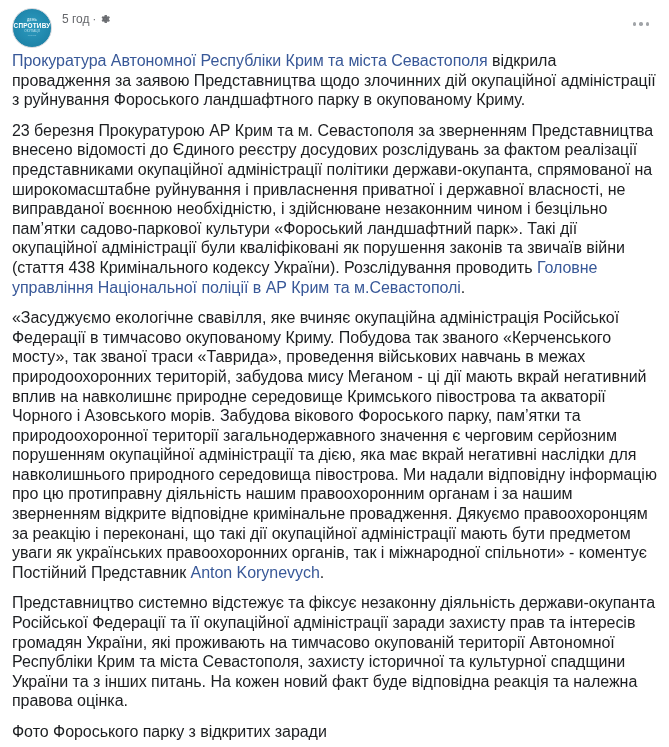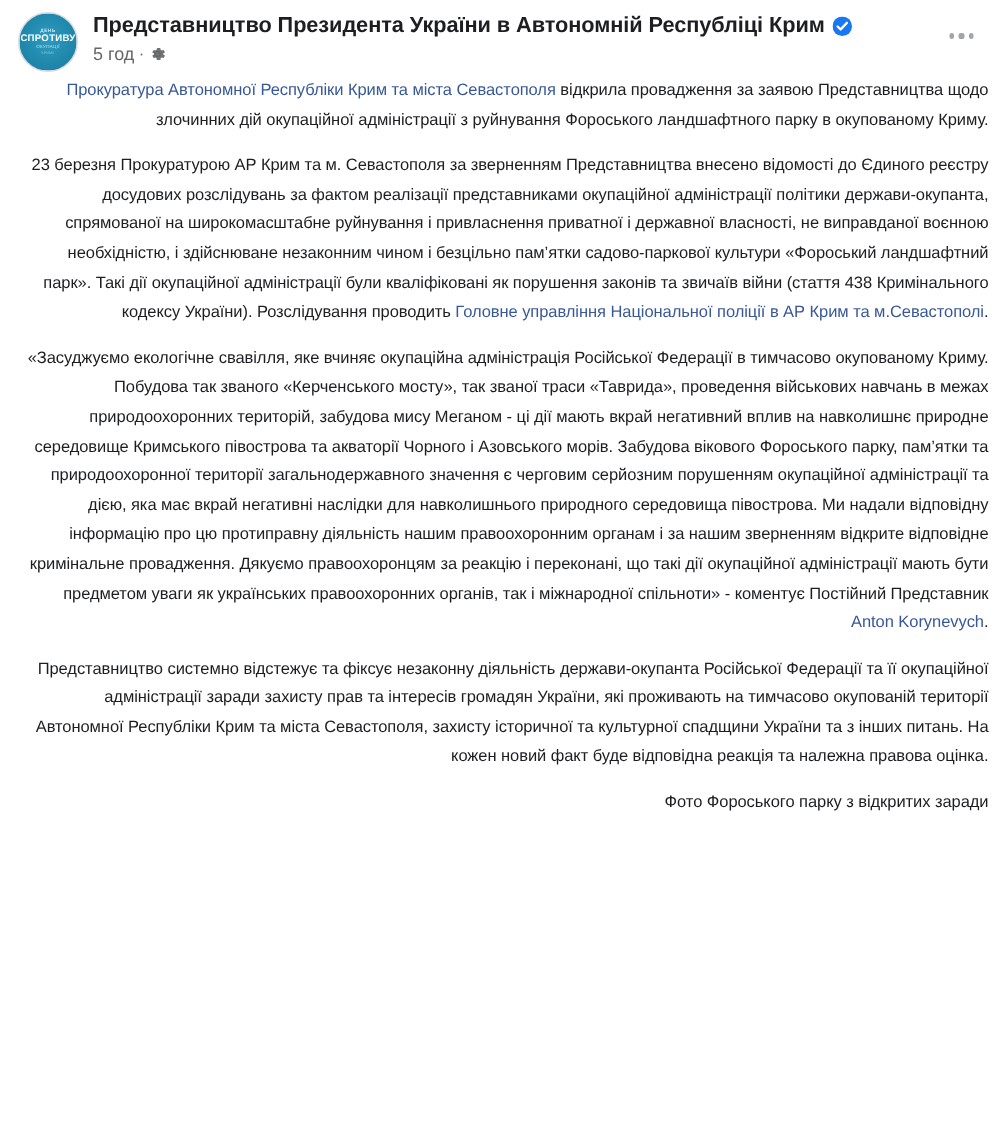--- a/index.html
+++ b/index.html
@@ -138,25 +138,24 @@
     width: 3.4px;
     height: 3.4px;
     border-radius: 50%;
     background: #a1a4a8;
   }
 
   
   .post-body {
     padding: 3px 10px 0 12px;
     box-sizing: border-box;
-    font-size: 11px;
+    font-size: 16px;
     line-height: 19.6px;
     color: #1c1e21;
     letter-spacing: -0.04px;
-    text-align: right;
   }
   .post-body p {
     margin: 0 0 11px 0;
     word-wrap: break-word;
   }
   .post-body p:last-child { margin-bottom: 0; }
   a.flink {
     color: #385898;
     text-decoration: none;
     cursor: pointer;
@@ -170,29 +169,20 @@
   <div class="post-header">
 
     <div class="avatar">
       <div class="av-l1">ДЕНЬ</div>
       <div class="av-l2">СПРОТИВУ</div>
       <div class="av-l3">ОКУПАЦІЇ</div>
       <div class="av-l4">КРИМУ</div>
     </div>
 
     <div class="header-text">
-      <div class="page-name-row">
-        <span class="page-name">Представництво Президента України в Автономній Республіці Крим</span>
-        <span class="verified-badge">
-          <svg width="13" height="13" viewBox="0 0 16 16" aria-hidden="true">
-            <circle cx="8" cy="8" r="8" fill="#1877f2"></circle>
-            <path d="M4.2 8.2 L6.7 10.6 L11.8 5.2" fill="none" stroke="#ffffff" stroke-width="1.9" stroke-linecap="round" stroke-linejoin="round"></path>
-          </svg>
-        </span>
-      </div>
       <div class="meta-row">
         <span class="meta-time">5 год</span>
         <span class="meta-dot">·</span>
         <span class="audience-icon">
           <svg width="12" height="12" viewBox="0 0 16 16" aria-hidden="true">
             <path fill="#65676b" d="M8 5.1A2.9 2.9 0 1 0 8 10.9 2.9 2.9 0 0 0 8 5.1zm0 4.4A1.5 1.5 0 1 1 8 6.5a1.5 1.5 0 0 1 0 3z"></path>
             <path fill="#65676b" d="M14.3 9.2l-1.1-.6a5.4 5.4 0 0 0 0-1.2l1.1-.6a.5.5 0 0 0 .2-.6l-.9-1.6a.5.5 0 0 0-.6-.2l-1.2.4a5.3 5.3 0 0 0-1-.6l-.2-1.2a.5.5 0 0 0-.5-.4H7.9a.5.5 0 0 0-.5.4l-.2 1.2a5.3 5.3 0 0 0-1 .6l-1.2-.4a.5.5 0 0 0-.6.2l-.9 1.6a.5.5 0 0 0 .2.6l1.1.6a5.4 5.4 0 0 0 0 1.2l-1.1.6a.5.5 0 0 0-.2.6l.9 1.6a.5.5 0 0 0 .6.2l1.2-.4c.3.2.6.4 1 .6l.2 1.2a.5.5 0 0 0 .5.4h2.2a.5.5 0 0 0 .5-.4l.2-1.2c.4-.2.7-.4 1-.6l1.2.4a.5.5 0 0 0 .6-.2l.9-1.6a.5.5 0 0 0-.2-.6z" opacity=".92"></path>
           </svg>
         </span>
       </div>

